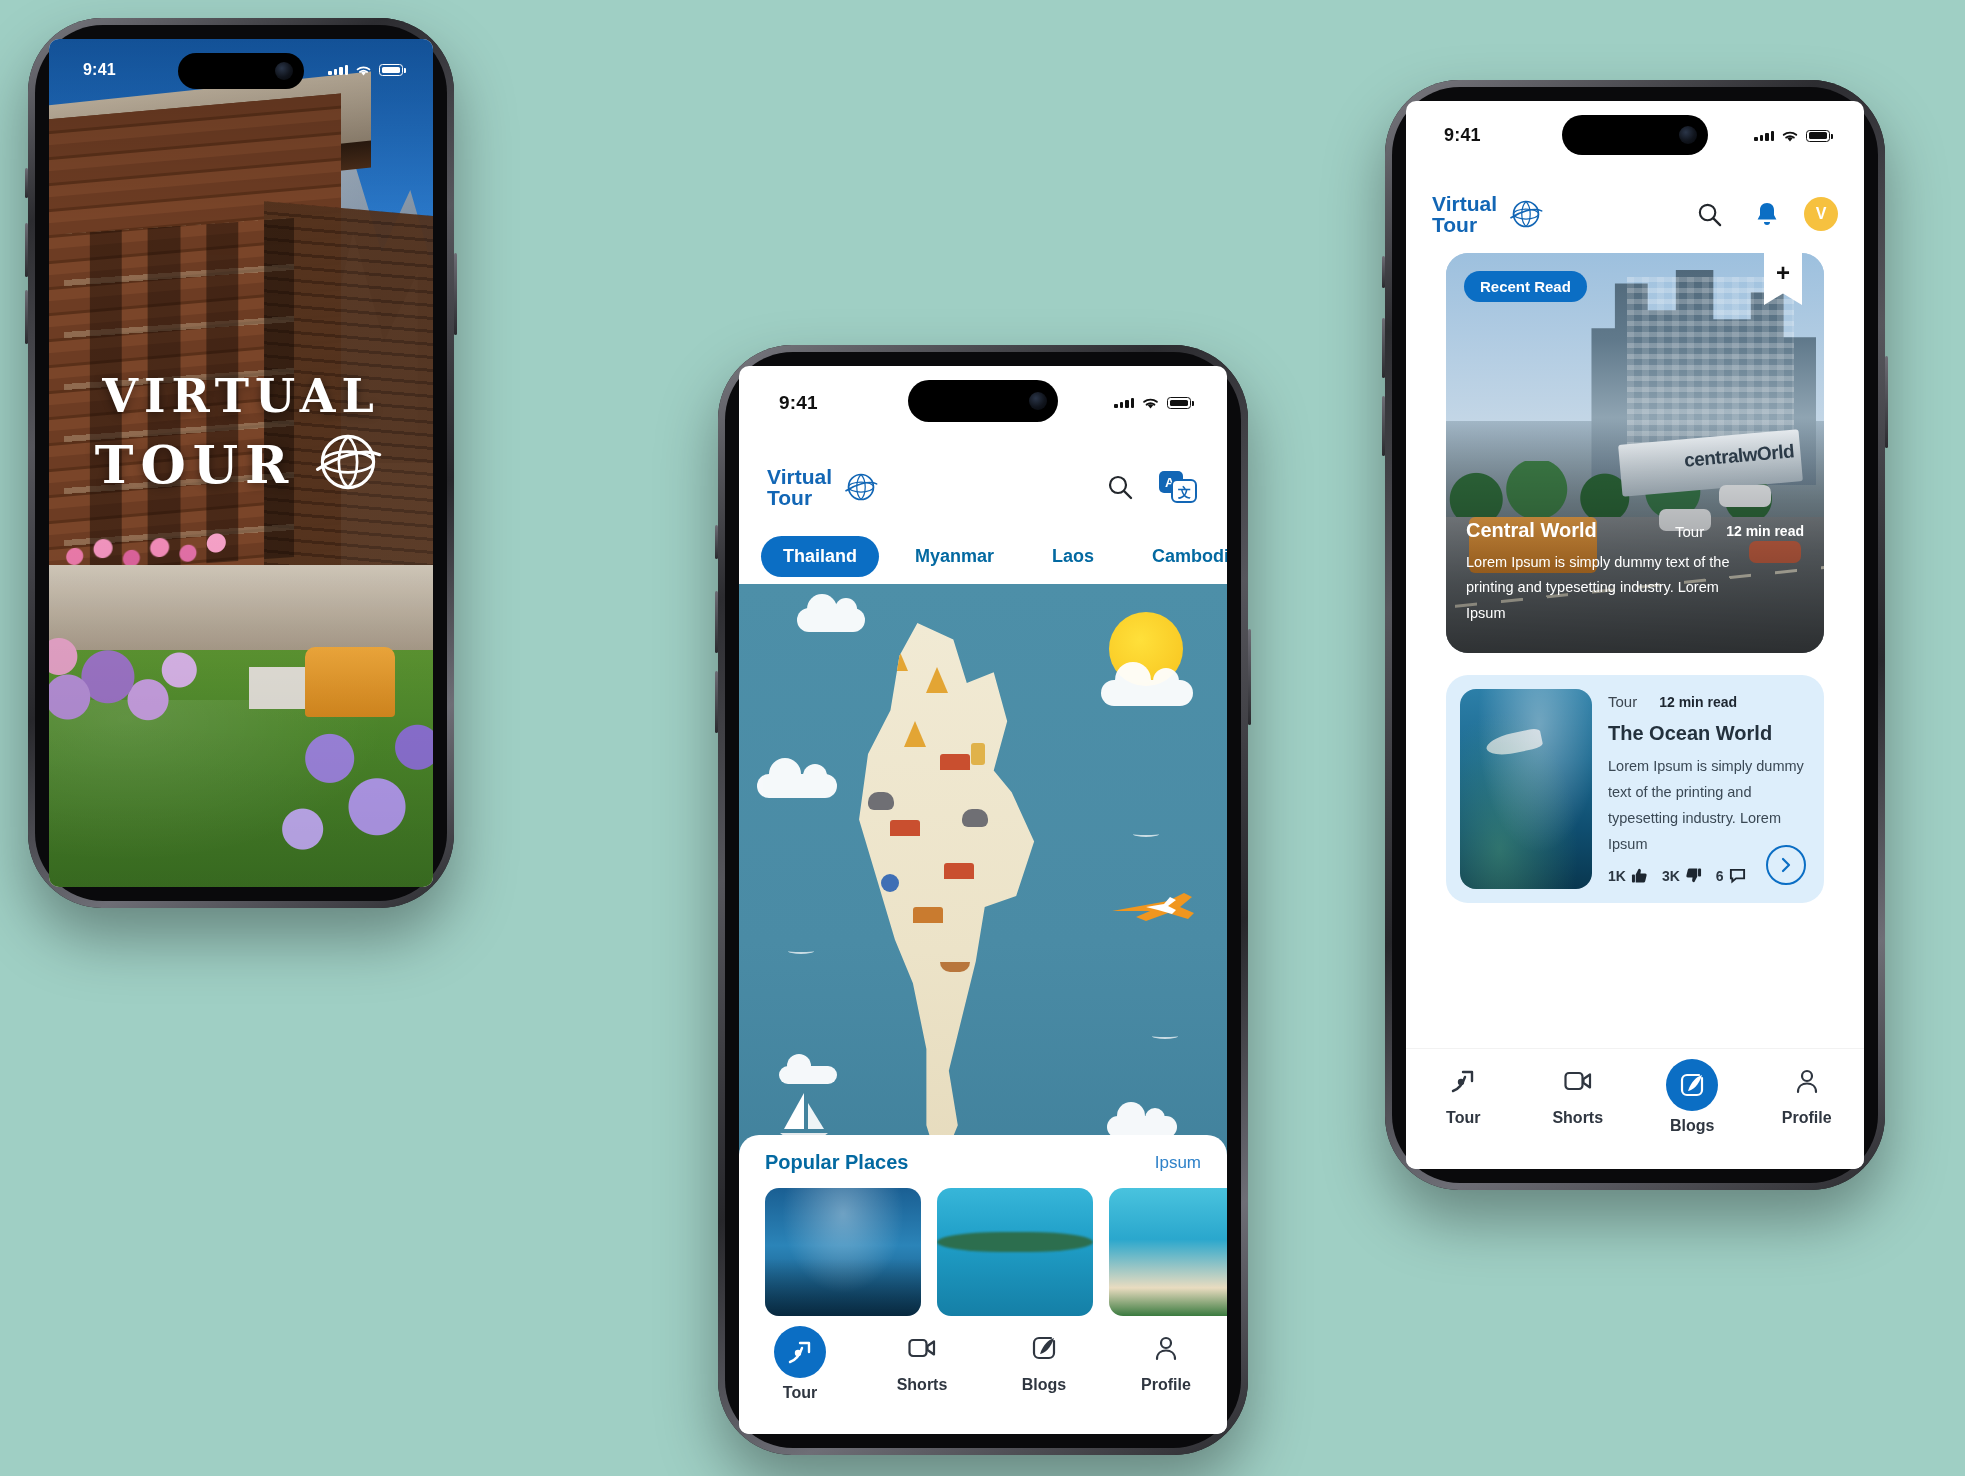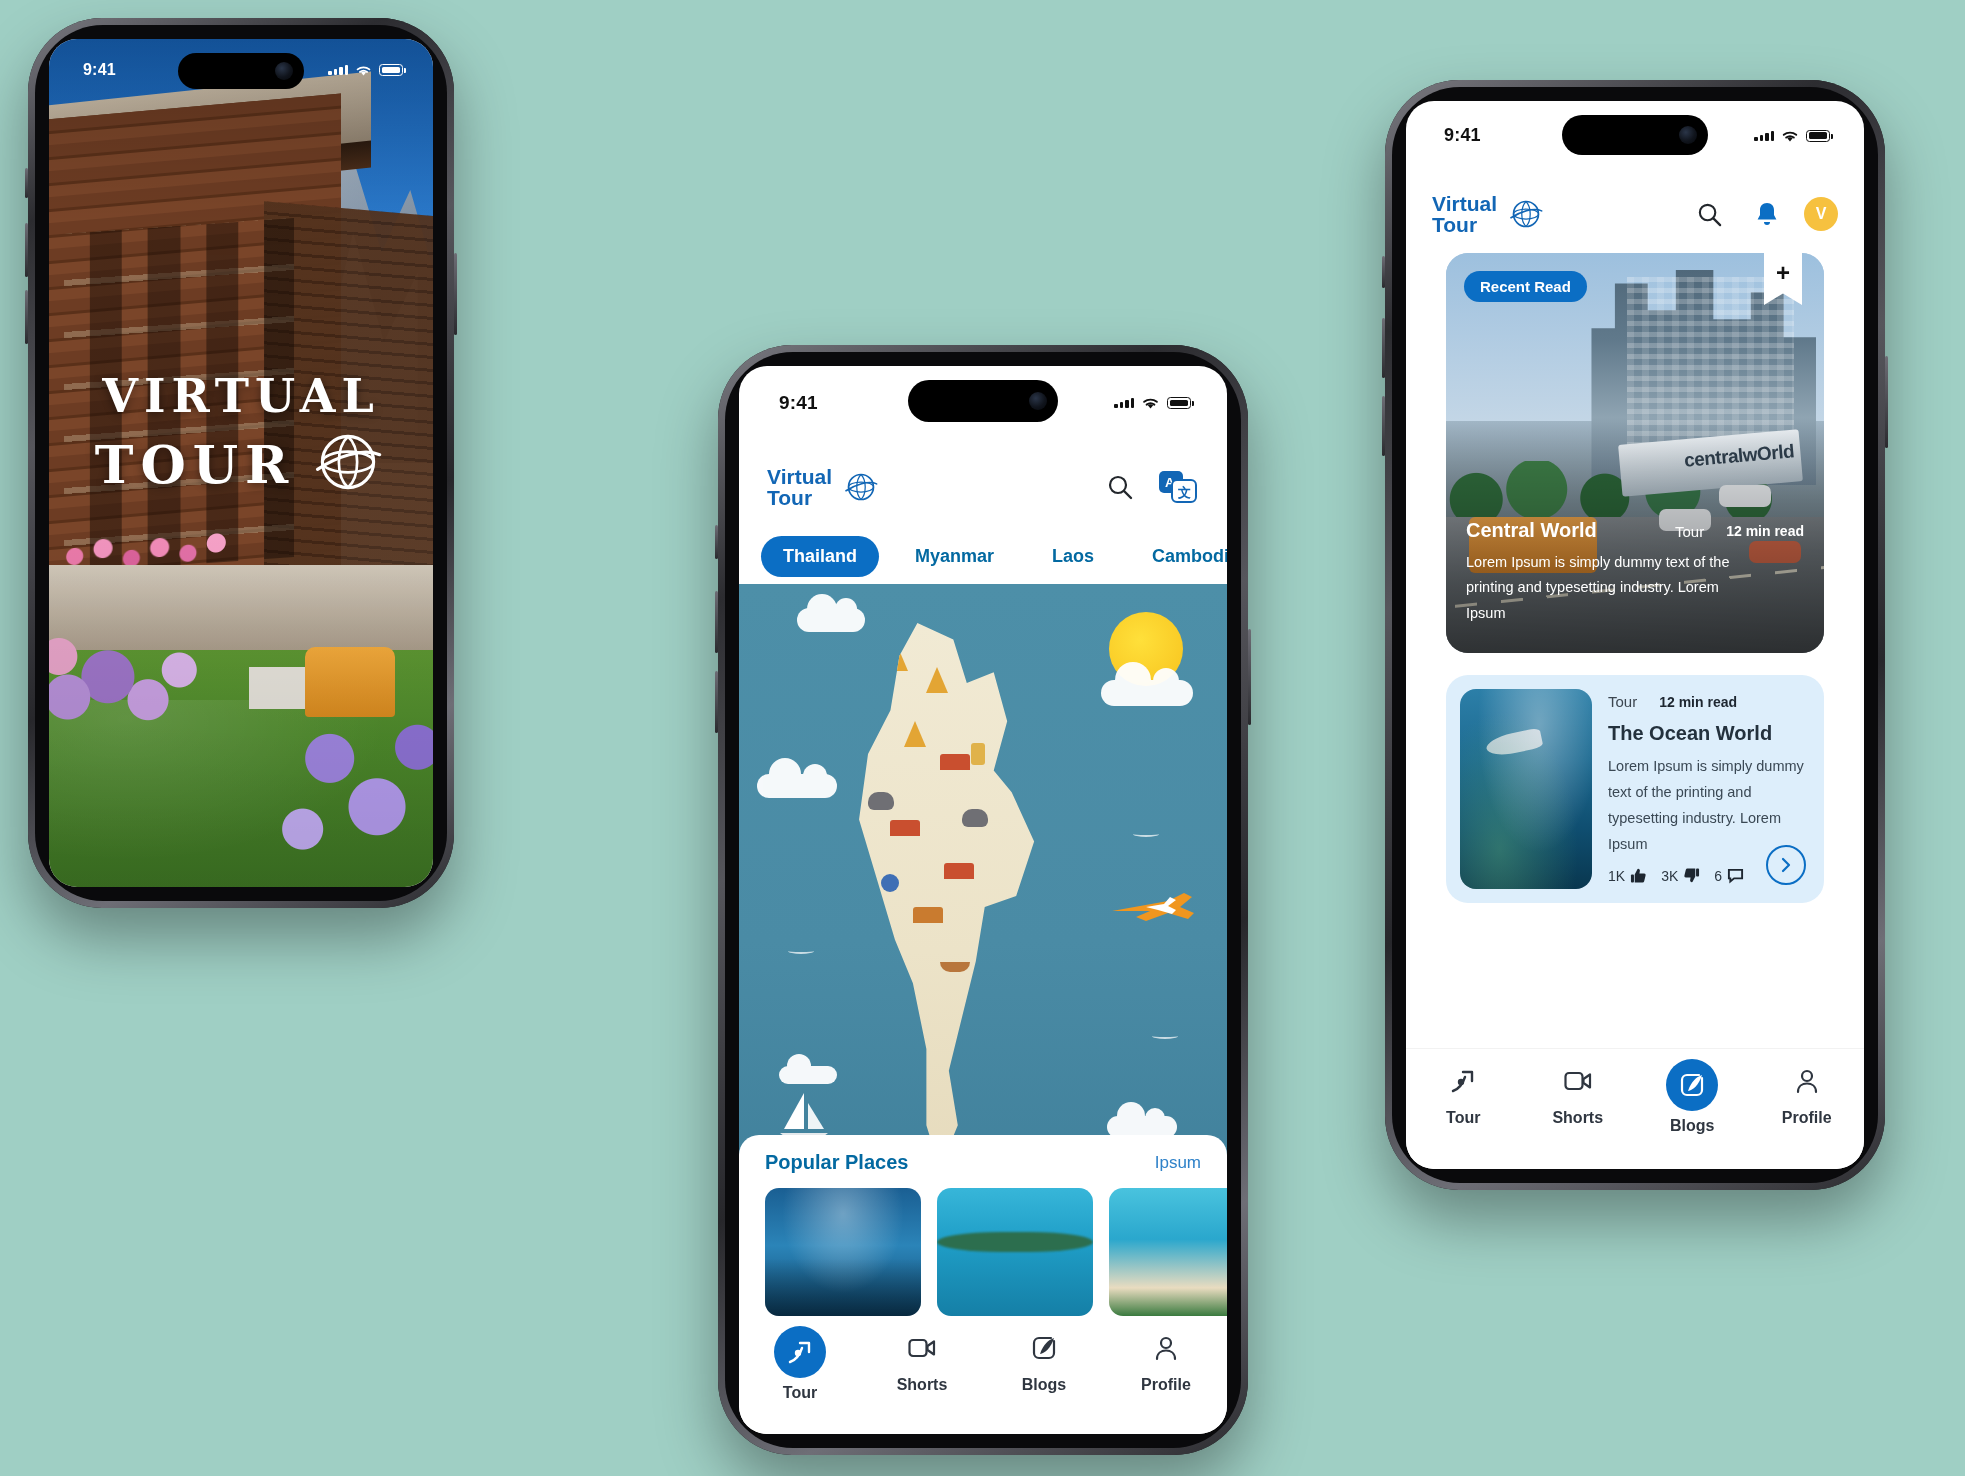--- a/index.html
+++ b/index.html
@@ -12,21 +12,21 @@
   .stage { position:absolute; inset:0; }
 
   
   .phone { position:absolute; border-radius:74px; background:#1d1d1f;
            box-shadow:0 30px 60px rgba(0,0,0,.35); }
   .phone::before{ 
     content:""; position:absolute; inset:0; border-radius:74px;
     background:linear-gradient(150deg,#7b7b82 0%,#2c2c30 18%,#56565c 38%,#27272b 62%,#6e6e76 82%,#2b2b2f 100%);
   }
   .phone .inner { position:absolute; inset:7px; border-radius:68px; background:#0a0a0c; }
-  .screen { position:absolute; inset:14px; border-radius:28px; overflow:hidden; background:#fff; }
+  .screen { position:absolute; inset:14px; border-radius:10px; overflow:hidden; background:#fff; }
   .btn-side{position:absolute;background:linear-gradient(180deg,#6d6d75,#2a2a2e);border-radius:3px;}
 
   .notch { position:absolute; top:14px; left:50%; transform:translateX(-50%);
            background:#000; border-radius:26px; z-index:40; display:flex; align-items:center; }
   .notch .cam{ position:absolute; right:11px; top:50%; transform:translateY(-50%);
                width:18px;height:18px;border-radius:50%;
                background:radial-gradient(circle at 38% 35%,#2a3548 0%,#10141c 55%,#05070b 100%);}
 
   .statusbar{ position:absolute; top:0; left:0; right:0; display:flex;
               align-items:center; justify-content:space-between; z-index:35;
@@ -257,21 +257,21 @@
       background:radial-gradient(ellipse at 60% 18%,rgba(255,255,255,.35),transparent 55%),
                  radial-gradient(ellipse at 30% 80%,rgba(90,170,120,.45),transparent 60%);}
   .fish{position:absolute;left:26px;top:44px;width:56px;height:20px;background:#d8dde2;
         border-radius:50% 20% 20% 50%;transform:rotate(-12deg);opacity:.85;}
   .c2body{ flex:1 1 auto; padding-top:4px; }
   .c2meta{ display:flex; align-items:center; gap:22px; }
   .c2tour{ font-size:15px; color:#3c4650; }
   .c2read{ font-size:14px; color:#1d2630; font-weight:800; }
   .c2title{ margin-top:12px; font-size:20px; font-weight:800; color:#23313d; }
   .c2desc{ margin-top:8px; font-size:14.5px; line-height:1.8; color:#3a4854; }
-  .c2stats{ margin-top:10px; display:flex; align-items:center; gap:14px; font-size:14px; color:#2c3742; font-weight:400;}
+  .c2stats{ margin-top:10px; display:flex; align-items:center; gap:14px; font-size:14px; color:#2c3742; font-weight:700;}
   .c2stats span{ display:flex; align-items:center; gap:5px; }
   .gonext{ position:absolute; right:18px; bottom:18px; width:40px; height:40px; border-radius:50%;
            border:2px solid #0b6ec4; color:#0b6ec4; display:flex; align-items:center;
            justify-content:center; background:#ddeefb; cursor:pointer; }
   #p3 .tabbar{ height:120px; box-shadow:0 -1px 0 rgba(0,0,0,.05); }
 </style>
 </head>
 <body>
 
 <div class="stage">

